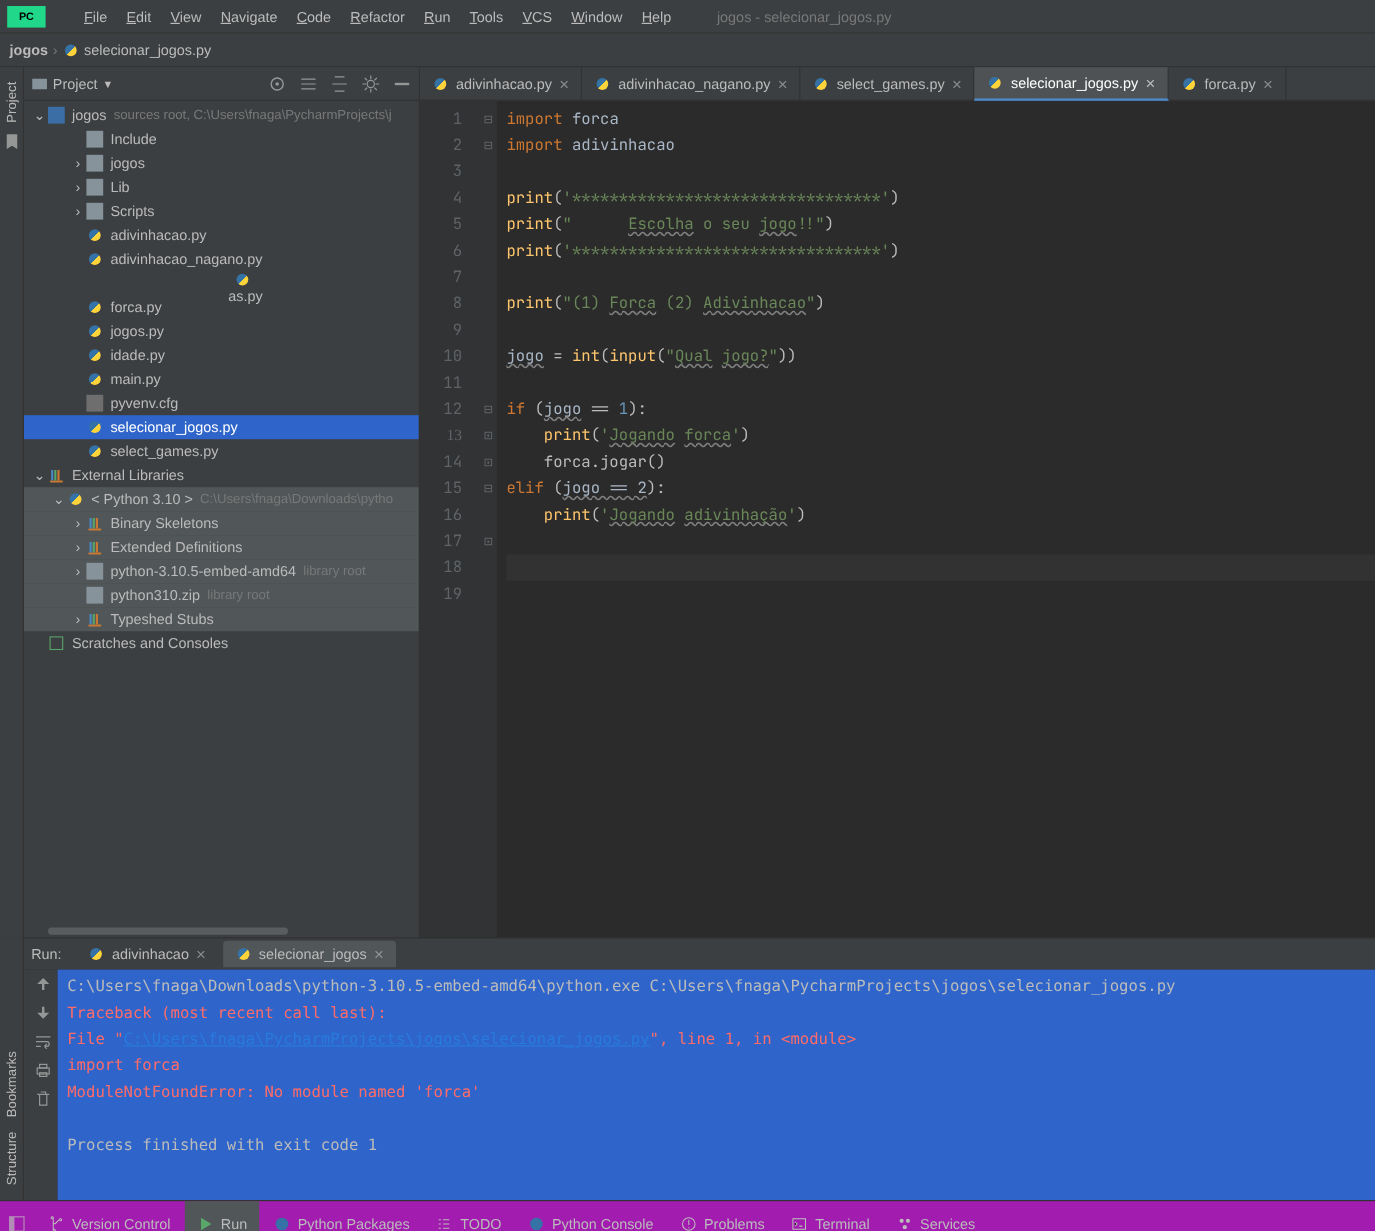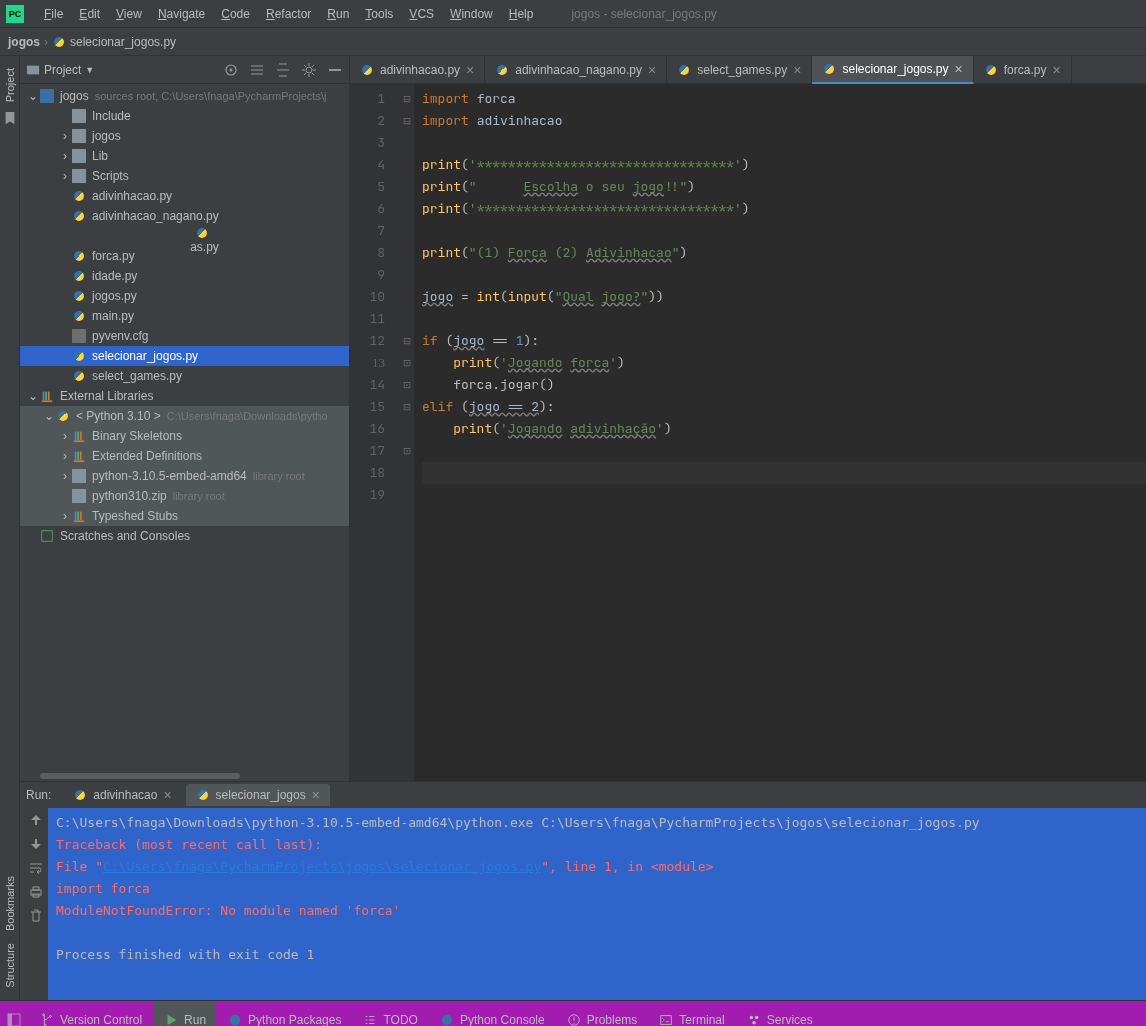--- a/index.html
+++ b/index.html
@@ -1,18 +1,18 @@
 <!DOCTYPE html>
 <html><head>
 <meta charset="utf-8">
 <style>
 * { margin:0; padding:0; box-sizing:border-box; }
 body { font-family:"Segoe UI",Arial,sans-serif; font-size:12px; background:#3c3f41; color:#bbbbbb; width:1146px; height:1026px; overflow:hidden; position:relative; }
 .menubar { height:28px; background:#3c3f41; display:flex; align-items:center; padding:0 6px; border-bottom:1px solid #323232; }
-.logo { width:18px; height:18px; background:#21d789; margin-right:12px; display:flex; align-items:center; justify-content:center; font-size:9px; font-weight:bold; color:#000; }
+.logo { width:32px; height:18px; background:#21d789; margin-right:24px; display:flex; align-items:center; justify-content:center; font-size:9px; font-weight:bold; color:#000; }
 .menu-item { padding:0 8px; cursor:pointer; }
 .menu-item u { text-decoration:underline; }
 .title-context { margin-left:30px; color:#787878; }
 .breadcrumb { height:28px; background:#3c3f41; display:flex; align-items:center; padding:0 8px; border-bottom:1px solid #323232; gap:4px; }
 .chevron { color:#787878; }
 .main { display:flex; height:725px; }
 .left-rail { width:20px; background:#3c3f41; border-right:1px solid #323232; display:flex; flex-direction:column; align-items:center; padding-top:6px; }
 .rail-vert { writing-mode:vertical-rl; transform:rotate(180deg); font-size:11px; padding:6px 0; cursor:pointer; }
 .rail-icon { width:14px; height:14px; margin:3px 0; opacity:.7; }
 .project-panel { width:330px; background:#3c3f41; border-right:1px solid #323232; display:flex; flex-direction:column; }
@@ -180,26 +180,26 @@
           <span class="tree-label">as.py</span>
         </div>
         <div class="tree-row" style="padding-left: 38px;">
           <span class="tree-caret"></span>
           <span class="tree-icon py-icon"></span>
           <span class="tree-label">forca.py</span>
         </div>
         <div class="tree-row" style="padding-left: 38px;">
           <span class="tree-caret"></span>
           <span class="tree-icon py-icon"></span>
+          <span class="tree-label">jogos.py</span>
+        </div>
+        <div class="tree-row" style="padding-left: 38px;">
+          <span class="tree-caret"></span>
+          <span class="tree-icon py-icon"></span>
           <span class="tree-label">idade.py</span>
-        </div>
-        <div class="tree-row" style="padding-left: 38px;">
-          <span class="tree-caret"></span>
-          <span class="tree-icon py-icon"></span>
-          <span class="tree-label">jogos.py</span>
         </div>
         <div class="tree-row" style="padding-left: 38px;">
           <span class="tree-caret"></span>
           <span class="tree-icon py-icon"></span>
           <span class="tree-label">main.py</span>
         </div>
         <div class="tree-row" style="padding-left: 38px;">
           <span class="tree-caret"></span>
           <span class="tree-icon txt-icon"></span>
           <span class="tree-label">pyvenv.cfg</span>

